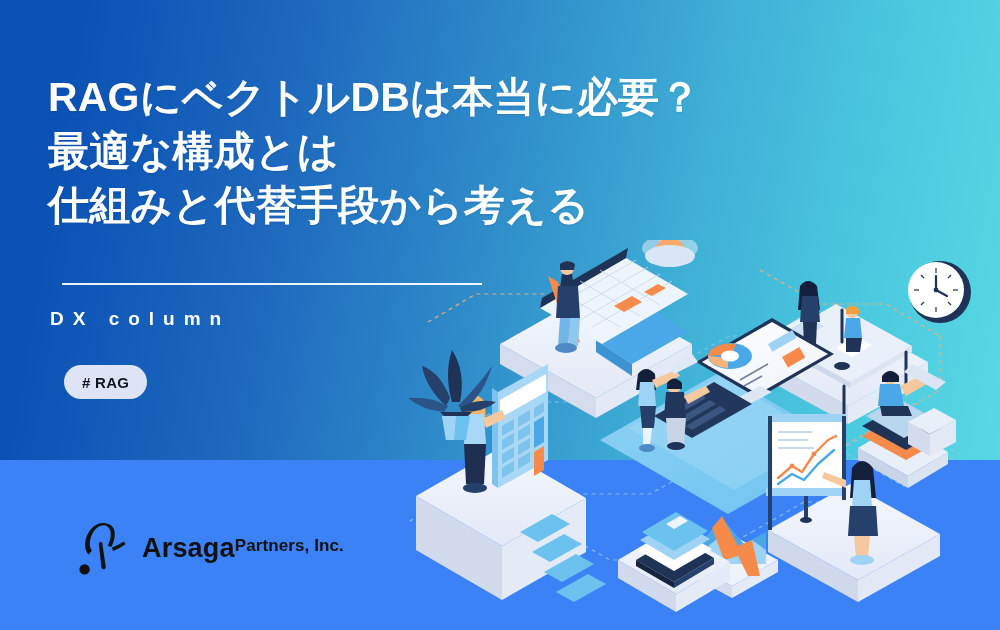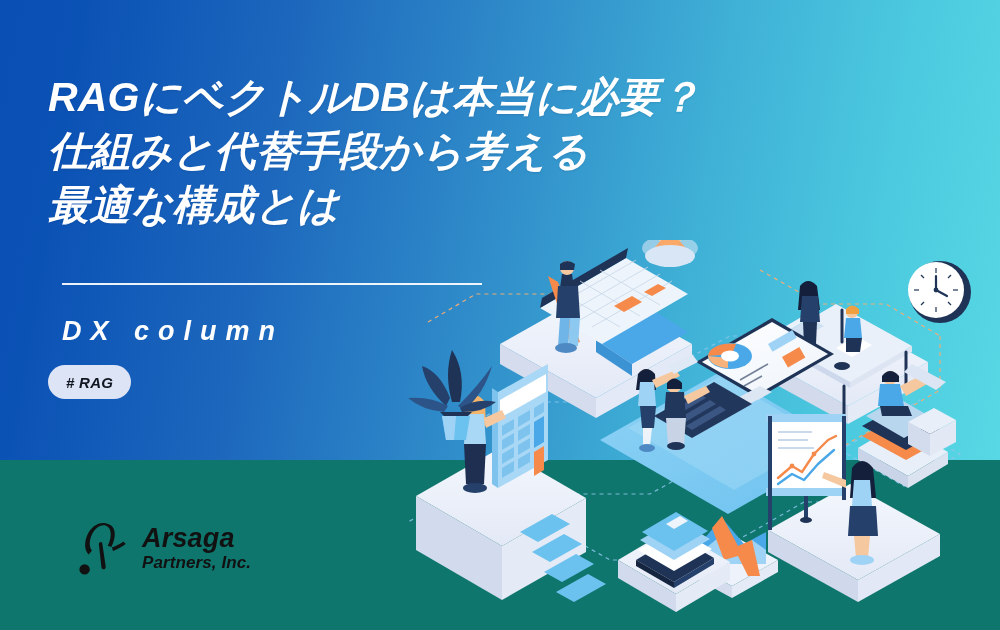--- a/index.html
+++ b/index.html
@@ -6,23 +6,22 @@
   html, body { width:1000px; height:630px; }
   body {
     font-family:"Liberation Sans", sans-serif;
     background:#ffffff;
     overflow:hidden;
   }
   #banner {
     position:relative;
     width:1000px;
     height:630px;
-    background:#0f766e;
+    background:#3b82f6;
     overflow:hidden;
-    font-style:italic;
   }
   
   #gradient-band {
     position:absolute;
     left:0; top:0;
     width:1000px; height:460px;
     background:linear-gradient(100deg, #0a4fb4 0%, #0b52b5 8%, #1d68bd 28%, #2f8bc9 48%, #3fb0d6 68%, #4ccbe0 86%, #58d7e4 100%);
   }
   
   #text-col {
@@ -45,30 +44,29 @@
   #headline .ln { display:block; white-space:nowrap; }
   #divider {
     position:absolute;
     left:14px; top:283px;
     width:420px; height:2px;
     background:#ffffff;
     opacity:.92;
   }
   #kicker {
     position:absolute;
-    left:14px; top:308px;
+    left:2px; top:308px;
     color:#ffffff;
-    font-size:27px;
+    font-size:19px;
     font-weight:bold;
     letter-spacing:9px;
-    margin-top:8px;
   }
   #tags {
     position:absolute;
-    left:0; top:365px;
+    left:16px; top:365px;
     display:flex;
     gap:12px;
     align-items:center;
     flex-direction:column;
   }
   .tag {
     display:flex;
     align-items:center;
     justify-content:center;
     height:34px;
@@ -85,21 +83,21 @@
   
   #logo {
     position:absolute;
     left:76px; top:520px;
     display:flex;
     align-items:center;
     gap:14px;
     z-index:30;
   }
   #logo-mark { width:52px; height:56px; flex:none; }
-  #logo-words { display:flex; flex-direction:column; line-height:1; }
+  #logo-words { display:flex; line-height:1; }
   #logo-name { font-size:27px; font-weight:bold; color:#111111; letter-spacing:.2px; }
   #logo-sub { font-size:17px; font-weight:bold; color:#111111; letter-spacing:.1px; margin-top:2px; }
   
   #illustration {
     position:absolute;
     left:400px; top:240px;
     width:600px; height:390px;
     z-index:20;
   }
   #illustration svg { display:block; width:600px; height:390px; }
@@ -402,22 +400,22 @@
         <path d="M42 176 L56 176 L54 200 L46 200 Z" fill="#9fd3f5"></path>
       </g>
 
     </svg>
   </div>
 
   <div id="text-col">
 
     <div id="headline">
       <span class="ln">RAGにベクトルDBは本当に必要？</span>
+      <span class="ln">最適な構成とは</span>
       <span class="ln">仕組みと代替手段から考える</span>
-      <span class="ln">最適な構成とは</span>
     </div>
 
     <div id="divider"></div>
 
     <div id="kicker">DX column</div>
 
     <div id="tags">
       <span class="tag"># RAG</span>
     </div>
 

